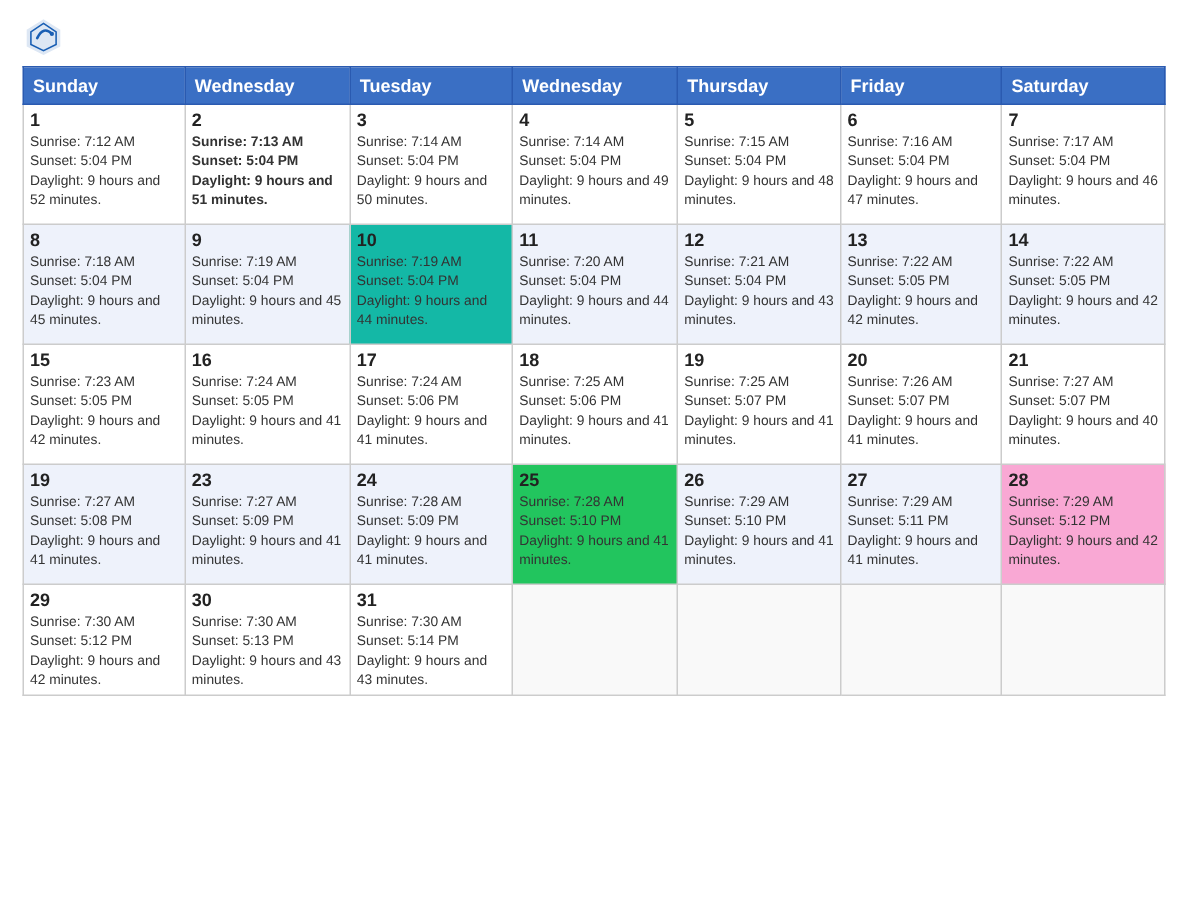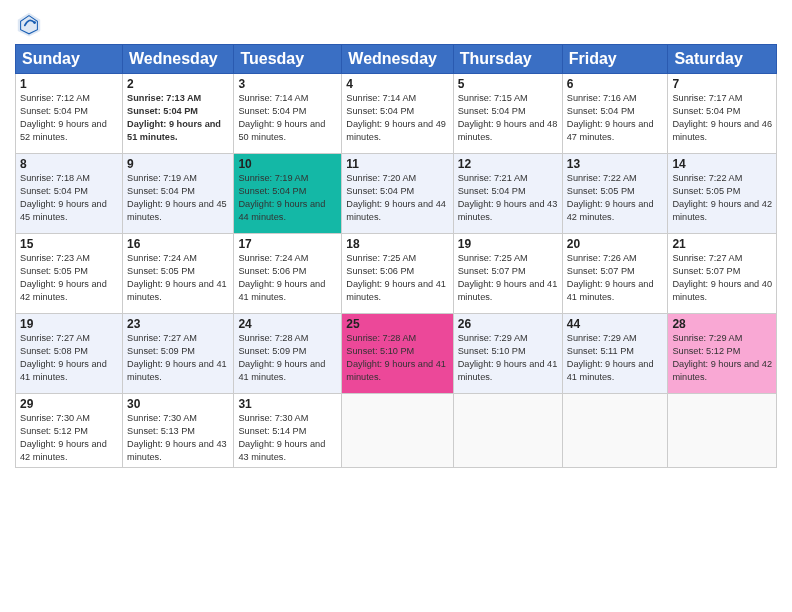--- a/index.html
+++ b/index.html
@@ -54,21 +54,21 @@
       width: 100%;
       border-collapse: collapse;
       margin-top: 6px;
       font-size: 10px;
     }
     .calendar th {
       background-color: #3a6fc4;
       color: #fff;
       text-align: left;
       padding: 5px 6px;
-      font-size: 16px;
+      font-size: 12px;
       font-weight: bold;
       border: 1px solid #2a5ab0;
     }
     .calendar td {
       vertical-align: top;
       border: 1px solid #ccc;
       padding: 3px 4px;
       width: 113px;
       height: 80px;
       background: #fff;
@@ -274,34 +274,34 @@
             <div class="day-info" style="white-space: pre-line;">Sunrise: 7:27 AM
 Sunset: 5:09 PM
 Daylight: 9 hours and 41 minutes.</div>
           </td>
           <td style="background: rgb(238, 242, 251);">
             <span class="day-num">24</span>
             <div class="day-info" style="white-space: pre-line;">Sunrise: 7:28 AM
 Sunset: 5:09 PM
 Daylight: 9 hours and 41 minutes.</div>
           </td>
-          <td style="background: #ec4899;">
+          <td style="background: #22c55e;">
             <span class="day-num">25</span>
             <div class="day-info" style="white-space: pre-line;">Sunrise: 7:28 AM
 Sunset: 5:10 PM
 Daylight: 9 hours and 41 minutes.</div>
           </td>
           <td style="background: rgb(238, 242, 251);">
             <span class="day-num">26</span>
             <div class="day-info" style="white-space: pre-line;">Sunrise: 7:29 AM
 Sunset: 5:10 PM
 Daylight: 9 hours and 41 minutes.</div>
           </td>
           <td style="background: rgb(238, 242, 251);">
-            <span class="day-num">44</span>
+            <span class="day-num">27</span>
             <div class="day-info" style="white-space: pre-line;">Sunrise: 7:29 AM
 Sunset: 5:11 PM
 Daylight: 9 hours and 41 minutes.</div>
           </td>
           <td style="background: #f9a8d4;">
             <span class="day-num">28</span>
             <div class="day-info" style="white-space: pre-line;">Sunrise: 7:29 AM
 Sunset: 5:12 PM
 Daylight: 9 hours and 42 minutes.</div>
           </td>

